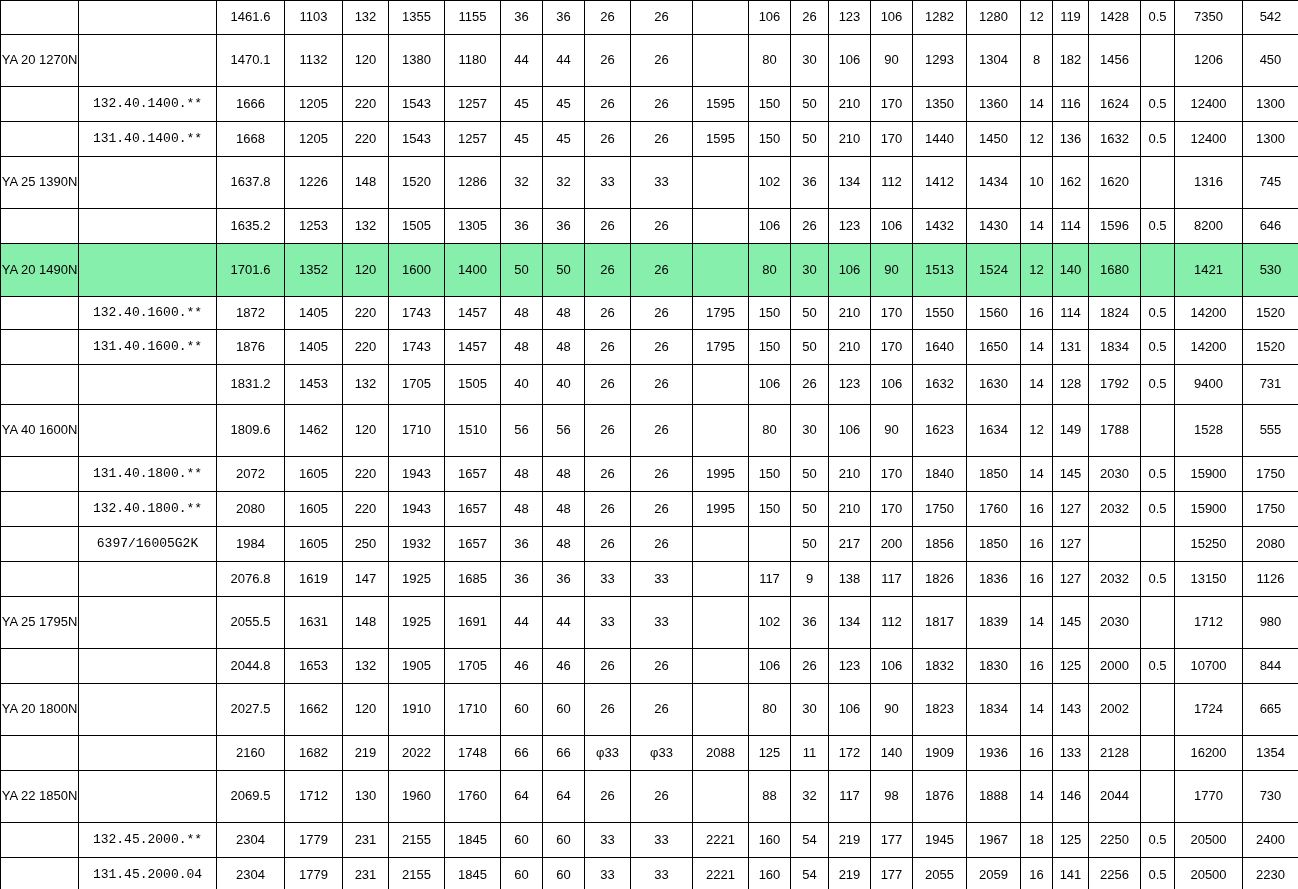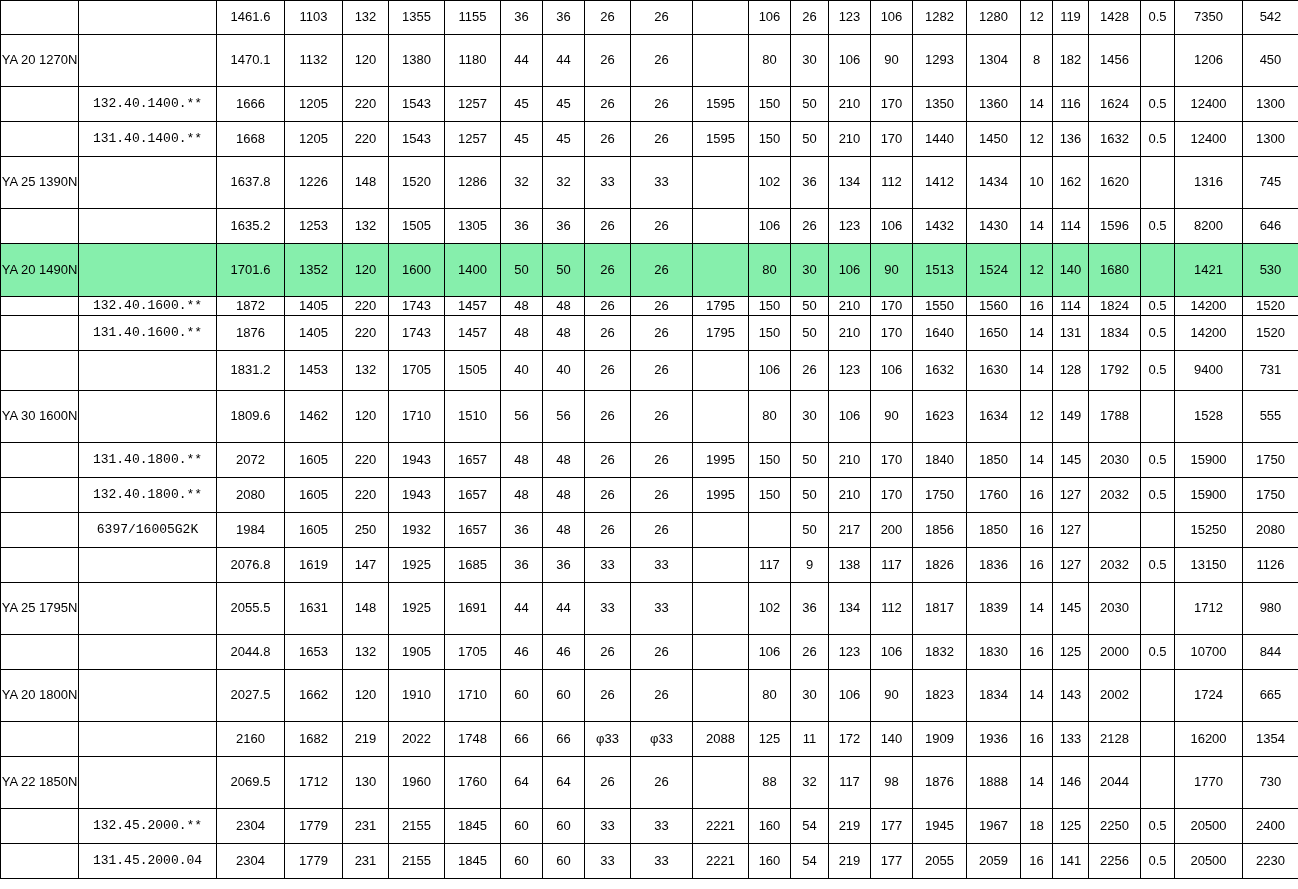--- a/index.html
+++ b/index.html
@@ -278,21 +278,21 @@
         <td>90</td>
         <td>1513</td>
         <td>1524</td>
         <td>12</td>
         <td>140</td>
         <td>1680</td>
         <td></td>
         <td>1421</td>
         <td>530</td>
       </tr>
-      <tr style="height: 19px;">
+      <tr style="height: 33px;">
         <td class="col-model"></td>
         <td class="col-code">132.40.1600.**</td>
         <td>1872</td>
         <td>1405</td>
         <td>220</td>
         <td>1743</td>
         <td>1457</td>
         <td>48</td>
         <td>48</td>
         <td>26</td>
@@ -357,21 +357,21 @@
         <td>1632</td>
         <td>1630</td>
         <td>14</td>
         <td>128</td>
         <td>1792</td>
         <td>0.5</td>
         <td>9400</td>
         <td>731</td>
       </tr>
       <tr style="height: 52px;">
-        <td class="col-model">YA 30
+        <td class="col-model">YA 40
 1600N</td>
         <td class="col-code"></td>
         <td>1809.6</td>
         <td>1462</td>
         <td>120</td>
         <td>1710</td>
         <td>1510</td>
         <td>56</td>
         <td>56</td>
         <td>26</td>

